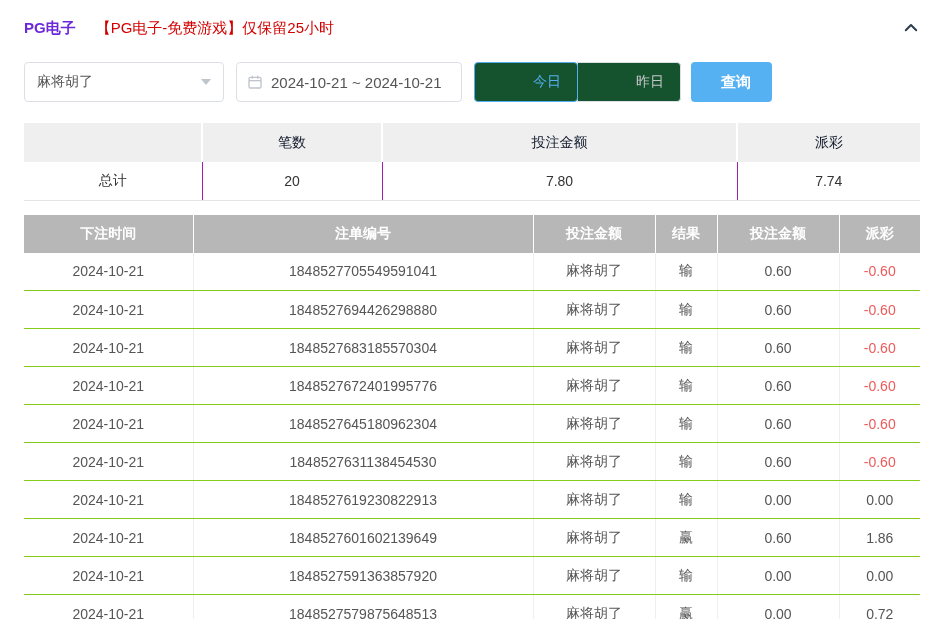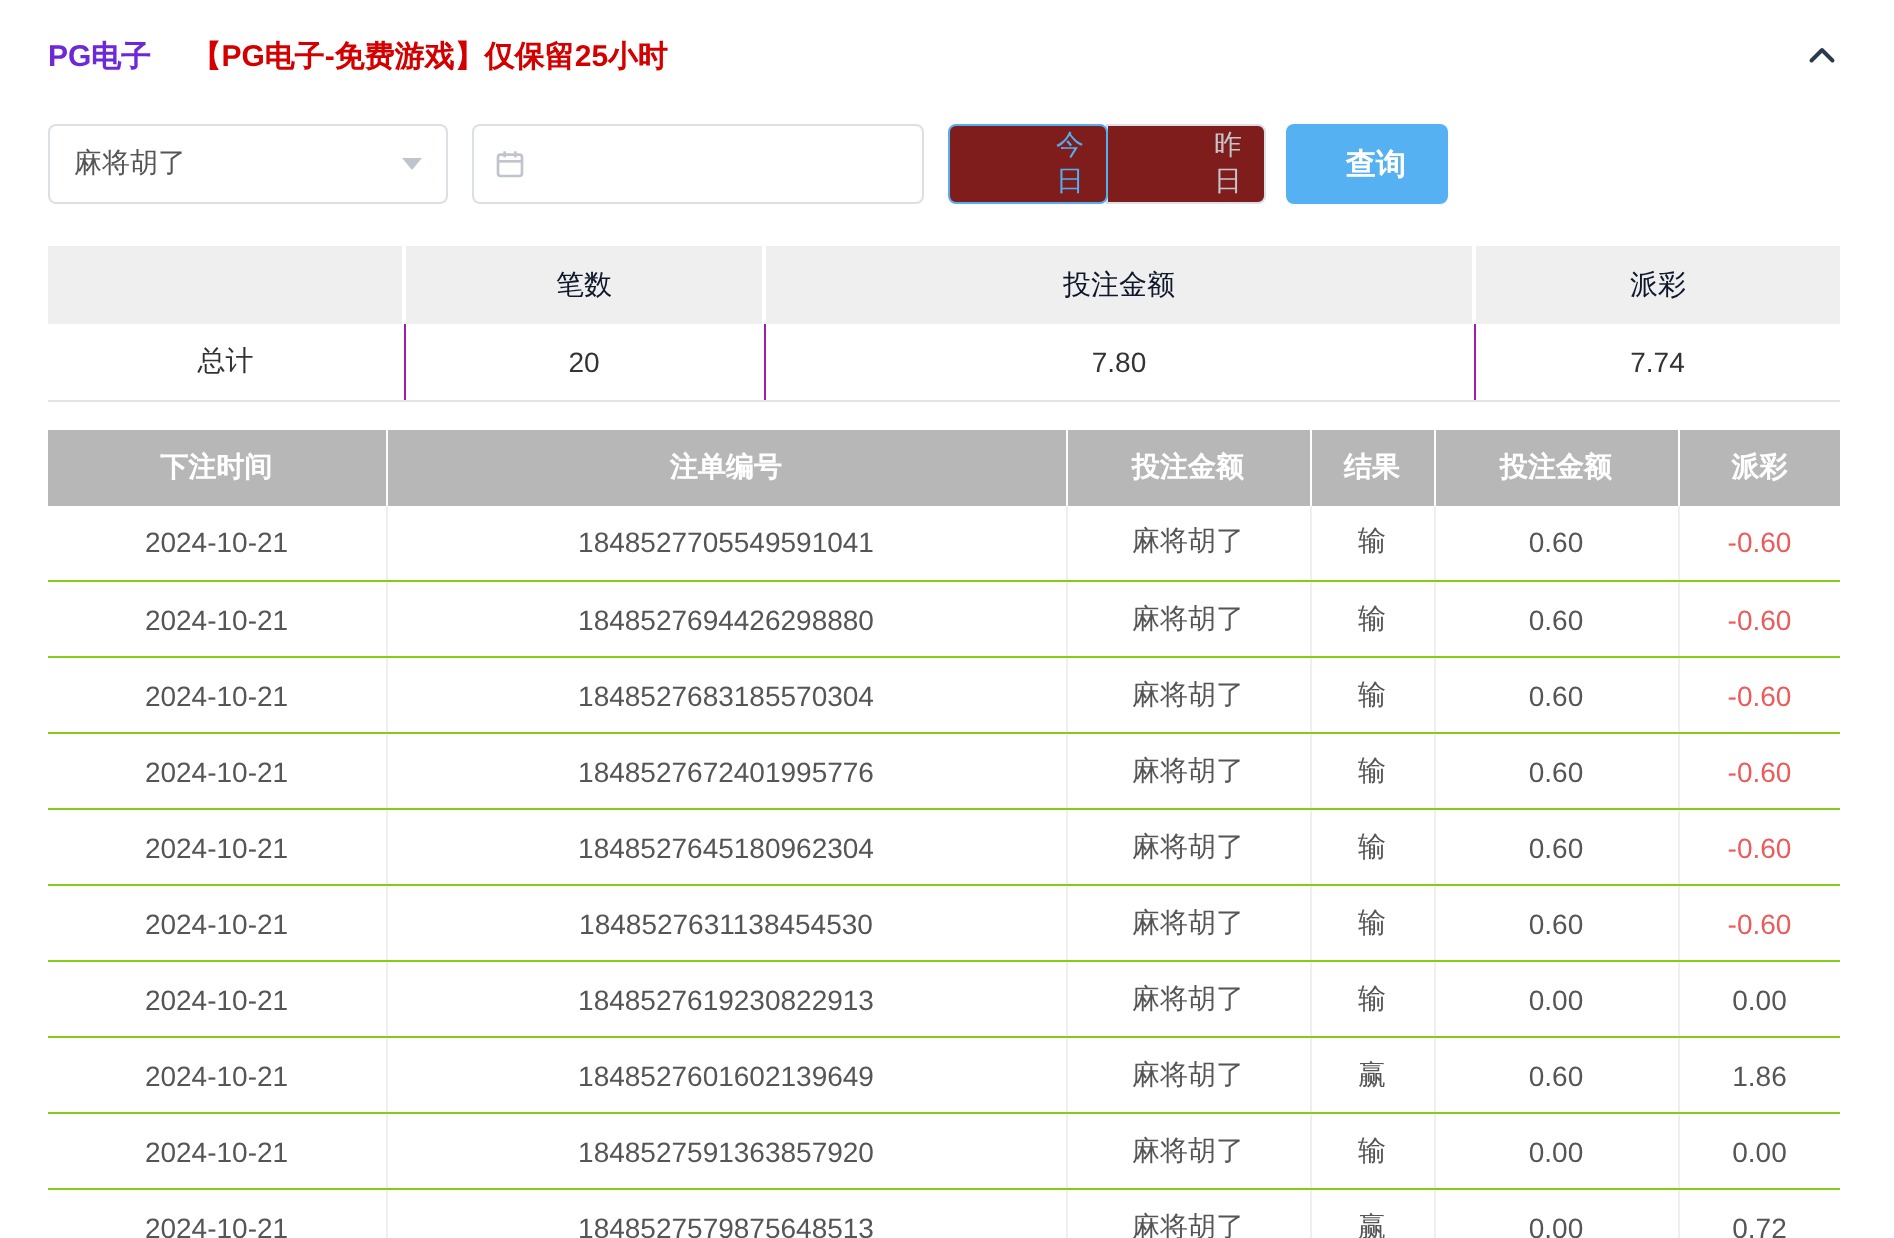--- a/index.html
+++ b/index.html
@@ -13,40 +13,40 @@
   html,body{margin:0;padding:0;}
   body{
     width:947px;height:619px;overflow:hidden;background:#fff;
     font-family:"Liberation Sans","DejaVu Sans",sans-serif;color:#444;
   }
   .page{padding:0 27px 0 24px;}
 
   
   .hdr{display:flex;align-items:center;height:56px;}
   .hdr-title{font-size:15px;font-weight:bold;color:#6d28d9;}
-  .hdr-notice{font-size:15px;font-weight:bold;color:var(--notice-red);margin-left:20px;}
+  .hdr-notice{font-size:15px;font-weight:normal;color:var(--notice-red);margin-left:20px;}
   .hdr-collapse{margin-left:auto;cursor:pointer;display:flex;align-items:center;}
 
   
   .filters{display:flex;align-items:center;margin-top:6px;height:40px;}
   .sel{
     width:200px;height:40px;border:1px solid #dcdfe6;border-radius:4px;
     display:flex;align-items:center;padding:0 12px;cursor:pointer;background:#fff;
   }
   .sel-value{font-size:14px;color:#555;}
   .caret{margin-left:auto;width:0;height:0;border-left:5px solid transparent;
     border-right:5px solid transparent;border-top:6px solid #c0c4cc;}
   .date-input{
     margin-left:12px;width:226px;height:40px;border:1px solid #dcdfe6;border-radius:4px;
     display:flex;align-items:center;padding:0 10px;cursor:pointer;background:#fff;
   }
   .date-text{font-size:15px;color:#555;margin-left:8px;white-space:nowrap;}
   .btn-group{display:flex;margin-left:12px;}
   .btn-quick{
-    width:80px;height:40px;background:#7f1d1d;border:1px solid #dcdfe6;
+    width:104px;height:40px;background:#14532d;border:1px solid #dcdfe6;
     font-size:14px;color:#c3c5c9;cursor:pointer;margin-left:-1px;position:relative;
     font-family:inherit;
     padding-left:48px;
   }
   .btn-quick:first-child{border-radius:4px 0 0 4px;margin-left:0;}
   .btn-quick:last-child{border-radius:0 4px 4px 0;}
   .btn-quick.active{border:1px solid var(--accent);color:var(--accent);z-index:1;border-radius:4px;}
   .btn-search{
     margin-left:10px;width:81px;height:40px;background:var(--btn-blue);color:#fff;
     border:none;border-radius:4px;font-size:15px;font-weight:bold;cursor:pointer;
@@ -101,20 +101,21 @@
       <span class="caret"></span>
     </div>
 
     <div class="date-input">
       <svg width="16" height="16" viewBox="0 0 24 24" fill="none" stroke="#c0c4cc" stroke-width="2">
           <rect x="3" y="5" width="18" height="16" rx="2"></rect>
           <line x1="8" y1="2.5" x2="8" y2="7"></line>
           <line x1="16" y1="2.5" x2="16" y2="7"></line>
           <line x1="3" y1="10" x2="21" y2="10"></line>
         </svg>
+      <span class="date-text">2024-10-21 ~ 2024-10-21</span>
     </div>
 
     <div class="btn-group">
       <button class="btn-quick active">今日</button>
       <button class="btn-quick">昨日</button>
     </div>
 
     <button class="btn-search">查询</button>
   </div>
 

